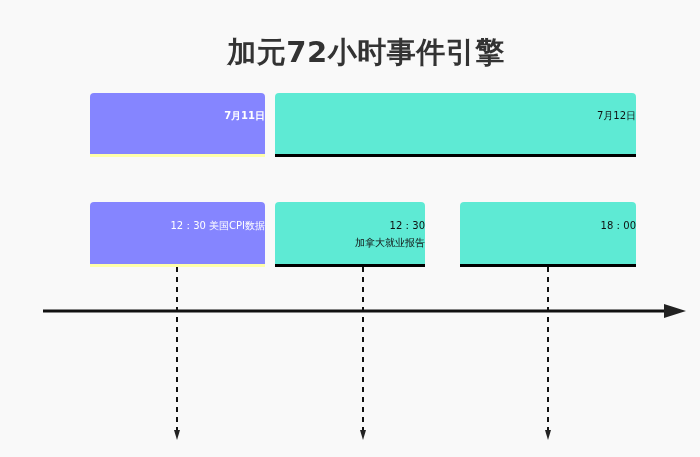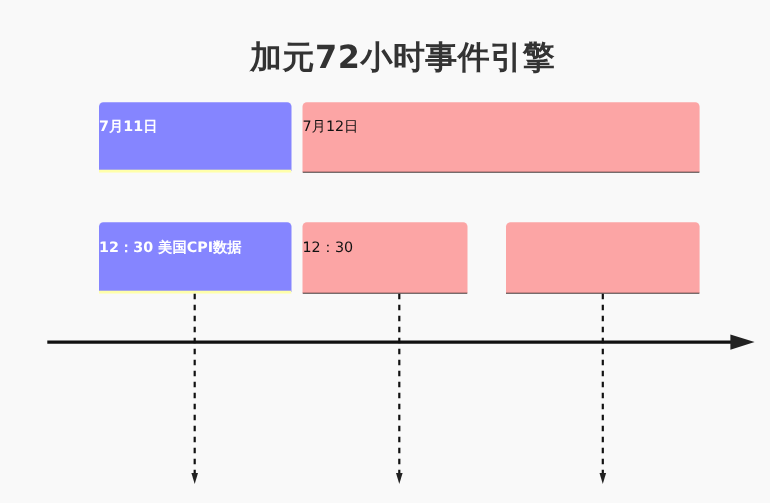--- a/index.html
+++ b/index.html
@@ -8,46 +8,48 @@
       position: relative; overflow: hidden;
       font-family: "DejaVu Sans", "Liberation Sans", sans-serif;
     }
     .title {
       position: absolute; left: 0; width: 732px; top: 33px;
       text-align: center; font-size: 29px; font-weight: bold; color: #333333;
       letter-spacing: 0.5px;
     }
     .box {
       position: absolute; border-radius: 4px 4px 0 0;
-      box-sizing: border-box; text-align: left; font-size: 13px; line-height: 17px;
+      box-sizing: border-box; text-align: right; font-size: 10px; line-height: 17px;
     }
     .box.blue { background: #8585ff; color: #ffffff; border-bottom: 3px solid #ffffaa; }
-    .box.yellow { background: #fca5a5; color: #111111; border-bottom: 1px solid #000000; }
+    .box.yellow { background: #5eead4; color: #111111; border-bottom: 3px solid #000000; }
     .box .txt { display: block; }
     svg { position: absolute; left: 0; top: 0; }
   </style>
 </head>
 <body>
 
 <div class="title">加元72小时事件引擎</div>
 
 <div class="box blue" style="left:90px; top:93px; width:175px; height:64px; padding-top:14px;">
   <span class="txt" style="font-weight:bold;">7月11日</span>
 </div>
 <div class="box yellow" style="left:275px; top:93px; width:361px; height:64px; padding-top:14px;">
   <span class="txt">7月12日</span>
 </div>
 
 <div class="box blue" style="left:90px; top:202px; width:175px; height:65px; padding-top:15px;">
-  <span class="txt" style="font-weight:bold;">12：30 美国CPI数据</span>
+  <span class="txt" style="font-weight:normal;">12：30 美国CPI数据</span>
 </div>
 <div class="box yellow" style="left:275px; top:202px; width:150px; height:65px; padding-top:15px;">
   <span class="txt">12：30</span>
+  <span class="txt">加拿大就业报告</span>
 </div>
 <div class="box yellow" style="left:460px; top:202px; width:176px; height:65px; padding-top:15px;">
+  <span class="txt">18：00</span>
 </div>
 
 <svg width="700" height="457">
   <g>
     <line x1="43" y1="311" x2="666" y2="311" stroke="#111111" stroke-width="3"></line>
     <polygon points="664,304 686,311 664,318" fill="#222222"></polygon>
   </g>
   <g>
     <line x1="177" y1="267" x2="177" y2="430" stroke="#111111" stroke-width="2" stroke-dasharray="5,5"></line>
     <polygon points="174,430 180,430 177,440" fill="#222222"></polygon>

